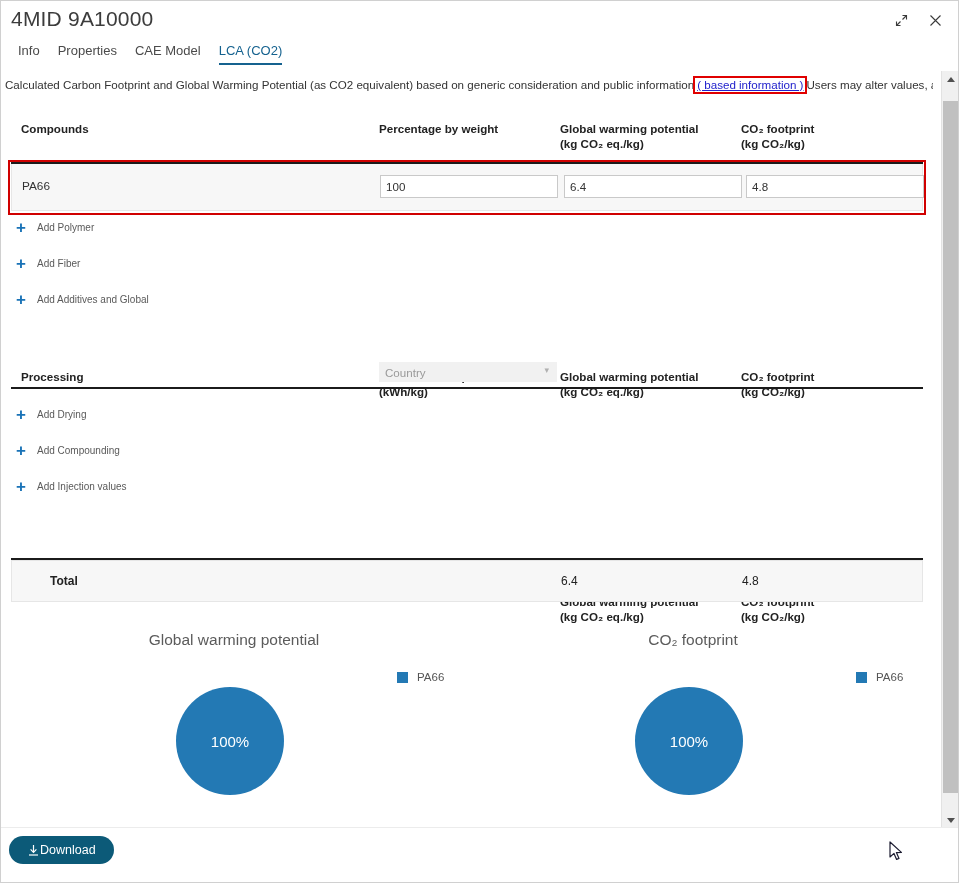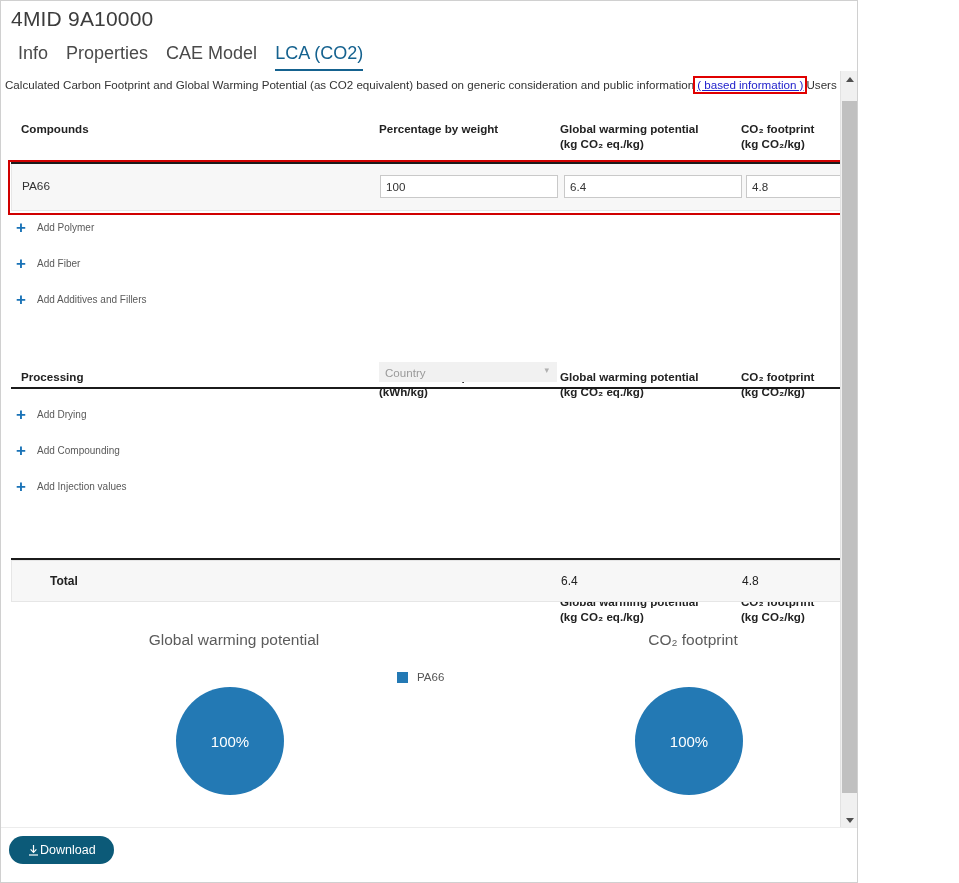--- a/index.html
+++ b/index.html
@@ -6,21 +6,21 @@
   html, body { margin:0; padding:0; }
   body {
     width: 959px; height: 883px;
     background:#ffffff;
     font-family: "Liberation Sans", sans-serif;
     color:#333333;
     overflow:hidden;
     position:relative;
   }
   .window {
-    position:absolute; left:0; top:0; width:858px; height:883px;
+    position:absolute; left:0; top:0; width:959px; height:883px;
     background:#fff;
     border:1px solid #d0d0d0;
     overflow:hidden;
   }
 
   
   .titlebar {
     position:absolute; left:0; top:0; width:959px; height:40px;
   }
   .win-title {
@@ -31,21 +31,21 @@
   .win-ctrls { position:absolute; right:16px; top:10px; display:flex; gap:16px; }
   .win-btn { width:18px; height:18px; cursor:pointer; display:flex; align-items:center; justify-content:center; }
   .win-btn svg { display:block; }
 
   
   .tabs {
     position:absolute; left:0; top:40px; width:959px; height:28px;
     display:flex; align-items:flex-start; padding-left:8px;
   }
   .tab {
-    font-size:18px; color:#4a4a4a; padding:2px 9px 7px 9px; cursor:pointer;
+    font-size:13px; color:#4a4a4a; padding:2px 9px 7px 9px; cursor:pointer;
     position:relative; white-space:nowrap;
   }
   .tab.active { color:#15628f; }
   .tab.active:after {
     content:""; position:absolute; left:9px; right:9px; bottom:0;
     height:2px; background:#15628f;
   }
 
   
   .content {
@@ -244,21 +244,21 @@
     <div class="addlink" style="top:147px;">
       <span class="plus">+</span>
       <span class="addlabel">Add Polymer</span>
     </div>
     <div class="addlink" style="top:183px;">
       <span class="plus">+</span>
       <span class="addlabel">Add Fiber</span>
     </div>
     <div class="addlink" style="top:219px;">
       <span class="plus">+</span>
-      <span class="addlabel">Add Additives and Fillers</span>
+      <span class="addlabel">Add Additives and Global</span>
     </div>
 
     <div class="tbl th-row" style="top:260px;">
       <div class="th" style="left:10px;">Processing</div>
       <div class="th" style="left:368px;">
         <div>Power consumption</div>
         <div>(kWh/kg)</div>
       </div>
       <div class="th" style="left:549px;">
         <div>Global warming potential</div>

